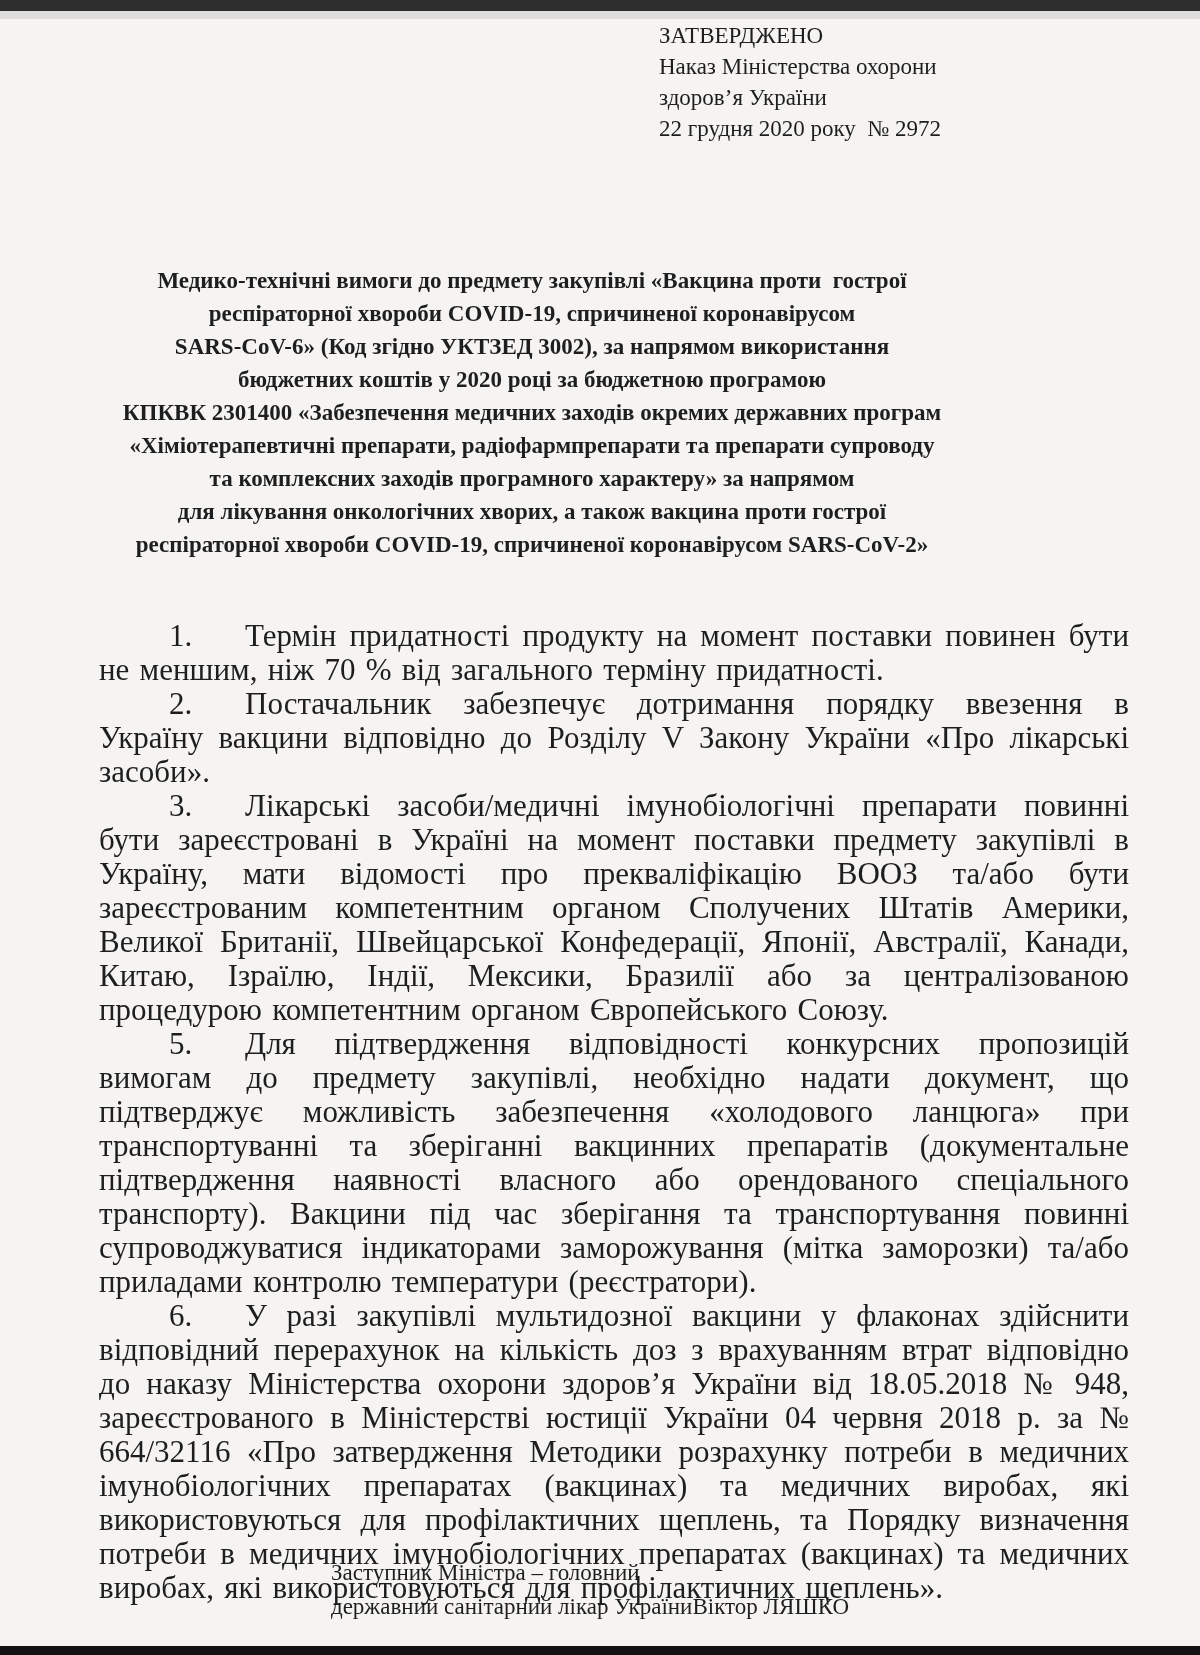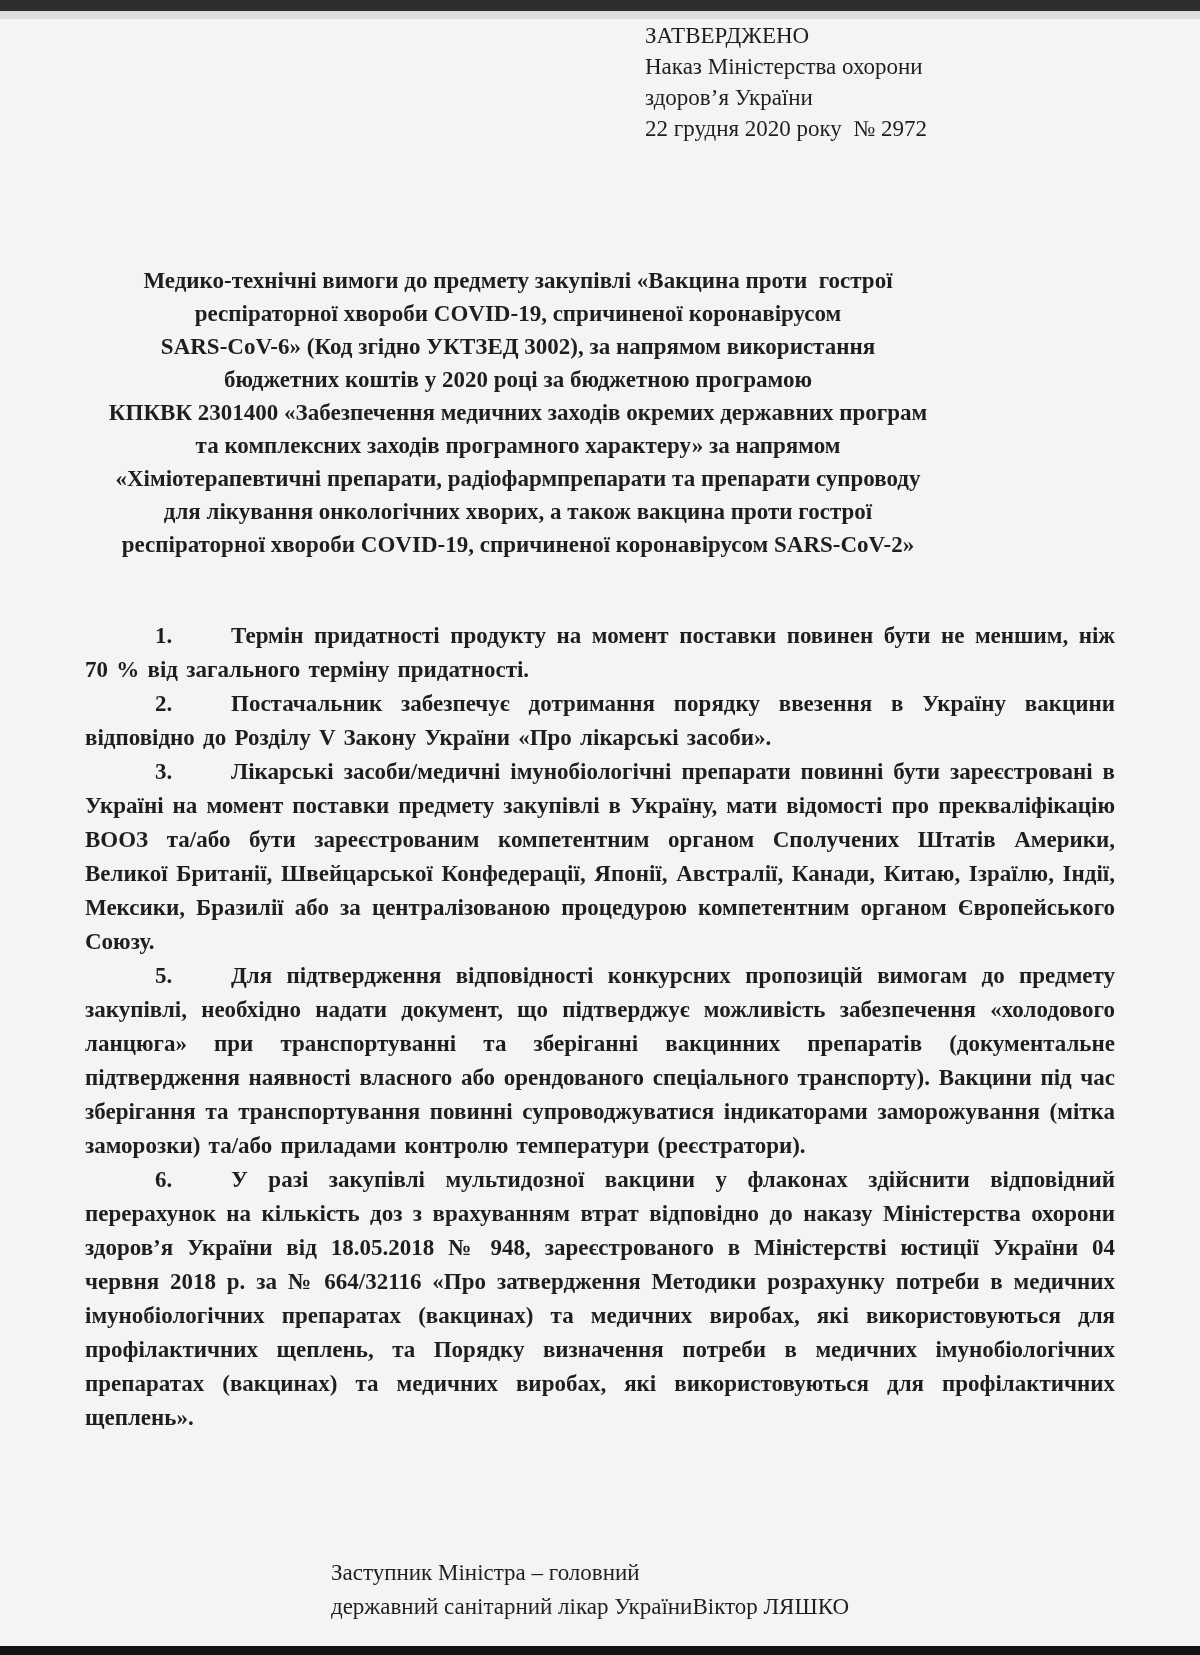--- a/index.html
+++ b/index.html
@@ -25,44 +25,43 @@
     background: #dedddb;
   }
   .scan-bottom-bar {
     position: absolute;
     bottom: 0; left: 0;
     width: 1200px; height: 9px;
     background: #121212;
   }
   .page-content {
     position: absolute;
-    top: 11px; left: 0;
+    top: 11px; left: 14px;
     width: 1036px;
   }
   .approval-stamp {
     margin: 9px 0 0 645px;
     font-size: 23px;
     line-height: 31px;
     white-space: pre-wrap;
   }
   .doc-title {
     margin: 120px 90px 0 90px;
     text-align: center;
     font-weight: bold;
     font-size: 23px;
     line-height: 33px;
   }
   .doc-title .title-line { white-space: pre-wrap; }
   .doc-body {
     margin: 58px 69px 0 85px;
     width: 1030px;
-    font-size: 23px;
+    font-size: 31px;
     line-height: 34px;
     word-spacing: 2.5px;
-    font-weight: bold;
   }
   .doc-body p {
     margin: 0;
     text-align: justify;
     text-indent: 70px;
   }
   .doc-body .num {
     display: inline-block;
     width: 76px;
     text-indent: 0;
@@ -93,22 +92,22 @@
 Наказ Міністерства охорони
 здоров’я України
 22 грудня 2020 року  № 2972</div>
 
   <div class="doc-title">
     <div class="title-line">Медико-технічні вимоги до предмету закупівлі «Вакцина проти  гострої</div>
     <div class="title-line">респіраторної хвороби COVID-19, спричиненої коронавірусом</div>
     <div class="title-line">SARS-CoV-6» (Код згідно УКТЗЕД 3002), за напрямом використання</div>
     <div class="title-line">бюджетних коштів у 2020 році за бюджетною програмою</div>
     <div class="title-line">КПКВК 2301400 «Забезпечення медичних заходів окремих державних програм</div>
+    <div class="title-line">«Хіміотерапевтичні препарати, радіофармпрепарати та препарати супроводу</div>
     <div class="title-line">та комплексних заходів програмного характеру» за напрямом</div>
-    <div class="title-line">«Хіміотерапевтичні препарати, радіофармпрепарати та препарати супроводу</div>
     <div class="title-line">для лікування онкологічних хворих, а також вакцина проти гострої</div>
     <div class="title-line">респіраторної хвороби COVID-19, спричиненої коронавірусом SARS-CoV-2»</div>
   </div>
 
   <div class="doc-body">
     <p><span class="num">1.</span><span>Термін придатності продукту на момент поставки повинен бути не меншим, ніж 70 % від загального терміну придатності.</span></p>
     <p><span class="num">2.</span><span>Постачальник забезпечує дотримання порядку ввезення в Україну вакцини відповідно до Розділу V Закону України «Про лікарські засоби».</span></p>
     <p><span class="num">3.</span><span>Лікарські засоби/медичні імунобіологічні препарати повинні бути зареєстровані в Україні на момент поставки предмету закупівлі в Україну, мати відомості про прекваліфікацію ВООЗ та/або бути зареєстрованим компетентним органом Сполучених Штатів Америки, Великої Британії, Швейцарської Конфедерації, Японії, Австралії, Канади, Китаю, Ізраїлю, Індії, Мексики, Бразилії або за централізованою процедурою компетентним органом Європейського Союзу.</span></p>
     <p><span class="num">5.</span><span>Для підтвердження відповідності конкурсних пропозицій вимогам до предмету закупівлі, необхідно надати документ, що підтверджує можливість забезпечення «холодового ланцюга» при транспортуванні та зберіганні вакцинних препаратів (документальне підтвердження наявності власного або орендованого спеціального транспорту). Вакцини під час зберігання та транспортування повинні супроводжуватися індикаторами заморожування (мітка заморозки) та/або приладами контролю температури (реєстратори).</span></p>
     <p><span class="num">6.</span><span>У разі закупівлі мультидозної вакцини у флаконах здійснити відповідний перерахунок на кількість доз з врахуванням втрат відповідно до наказу Міністерства охорони здоров’я України від 18.05.2018 № 948, зареєстрованого в Міністерстві юстиції України 04 червня 2018 р. за № 664/32116 «Про затвердження Методики розрахунку потреби в медичних імунобіологічних препаратах (вакцинах) та медичних виробах, які використовуються для профілактичних щеплень, та Порядку визначення потреби в медичних імунобіологічних препаратах (вакцинах) та медичних виробах, які використовуються для профілактичних щеплень».</span></p>

